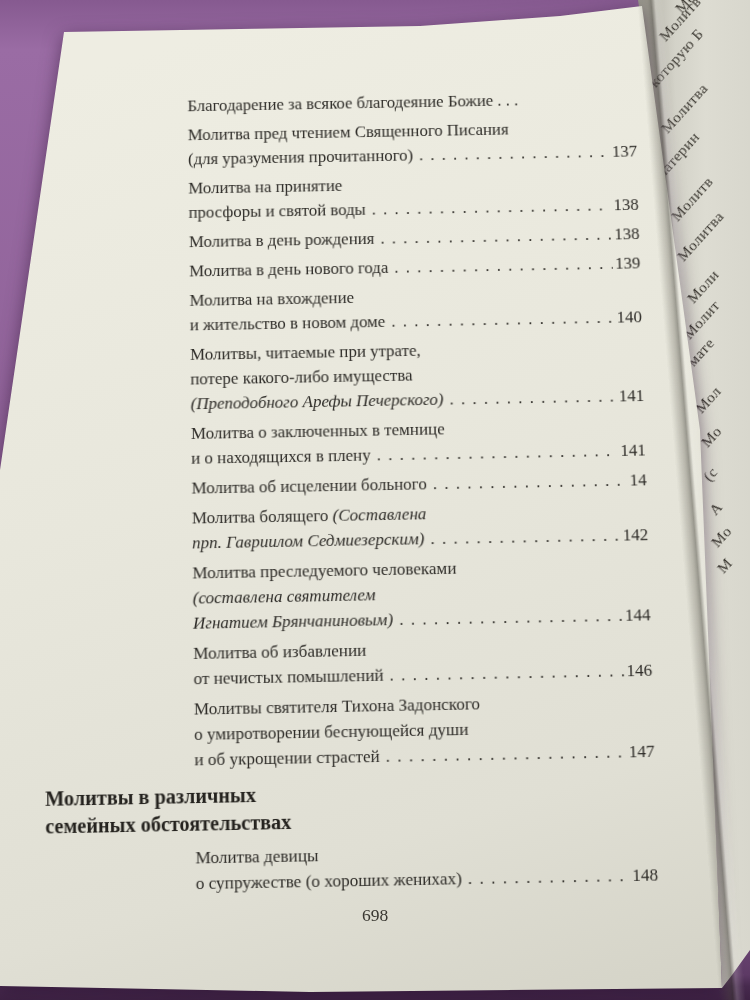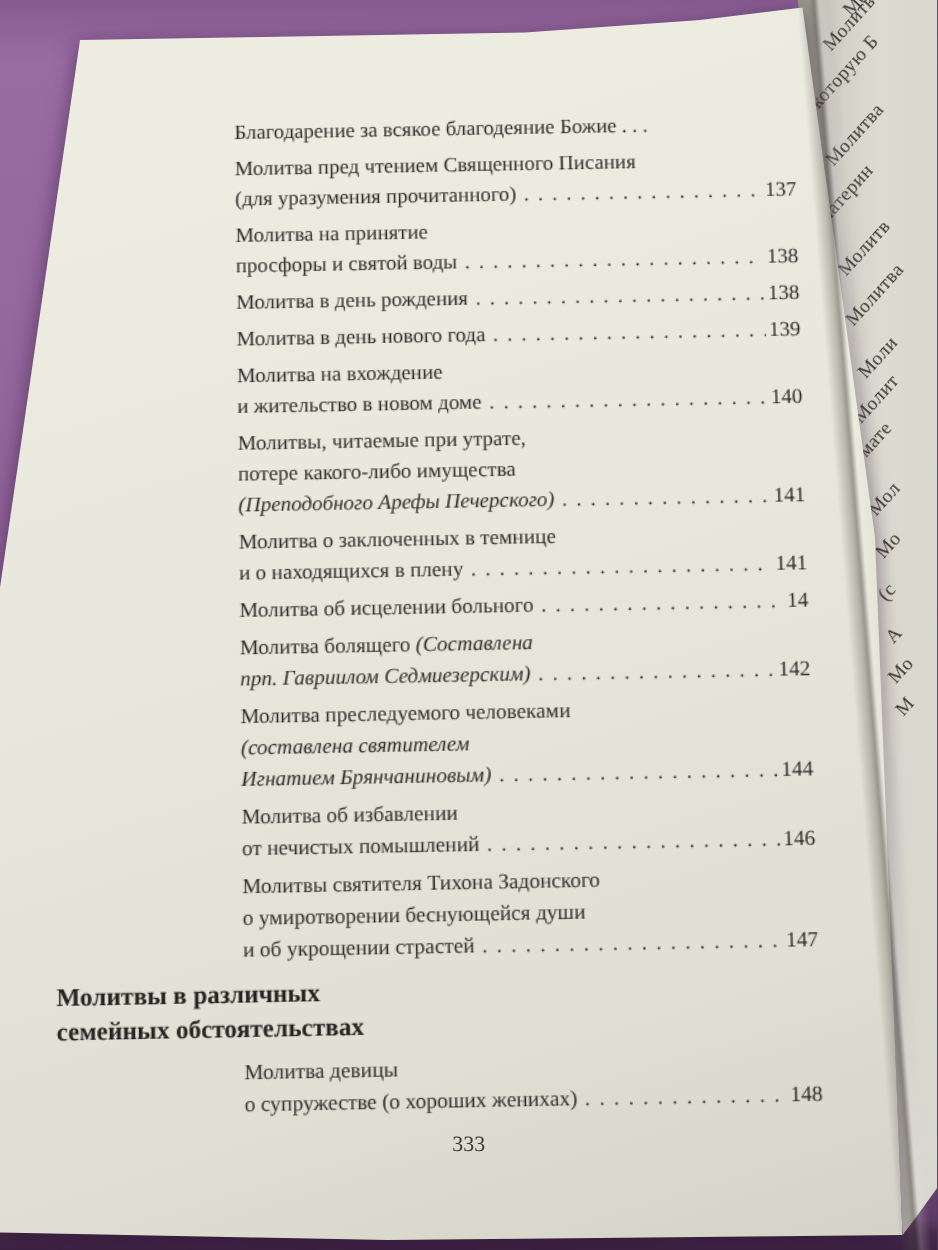--- a/index.html
+++ b/index.html
@@ -203,17 +203,17 @@
       <div class="entry">
         <div class="line"><span class="">Молитва девицы</span></div>
         <div class="line flex">
           <span class="">о супружестве (о хороших женихах)</span>
           <span class="dots"></span>
           <span class="pg">148</span>
         </div>
       </div>
     </div>
 
-  <div class="folio">333</div>
+  <div class="folio">698</div>
 
   <div class="fold-shadow"></div>
 
 </div>
 
 </body></html>

